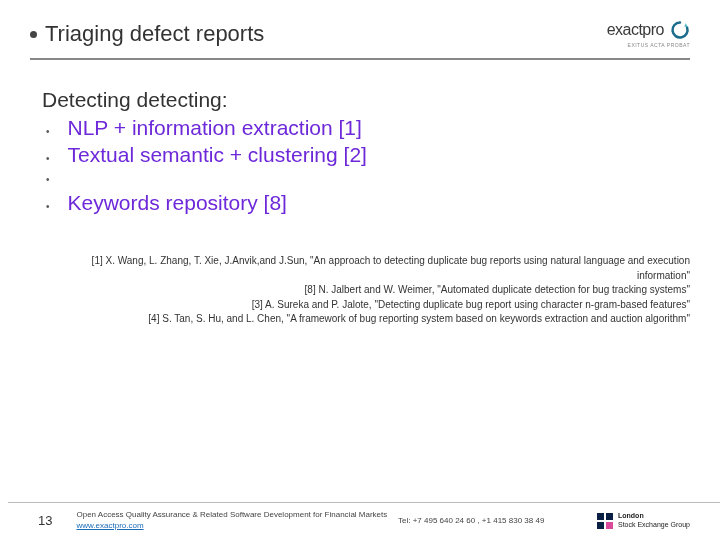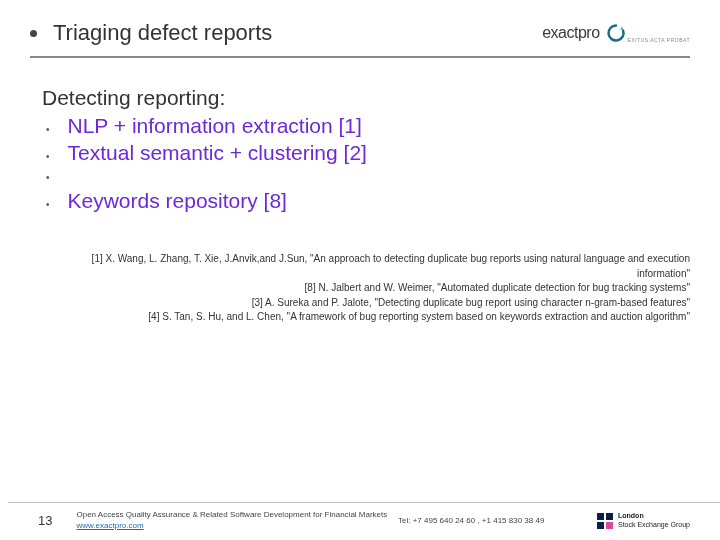--- a/index.html
+++ b/index.html
@@ -26,37 +26,37 @@
       display: flex;
       justify-content: space-between;
       align-items: center;
       padding-bottom: 10px;
       border-bottom: 2px solid #888;
       margin-bottom: 28px;
     }
     .title-wrap {
       display: flex;
       align-items: center;
-      gap: 16px;
+      gap: 8px;
     }
     .bullet-lg {
       width: 7px;
       height: 7px;
       background: #444;
       border-radius: 50%;
       flex-shrink: 0;
     }
     .title {
       font-size: 22px;
       font-weight: 400;
       color: #333;
     }
     .logo {
       display: flex;
-      flex-direction: row;
+      flex-direction: column;
       align-items: flex-end;
       gap: 2px;
     }
     .logo-row {
       display: flex;
       align-items: center;
       gap: 6px;
     }
     .logo-text {
       font-size: 16px;
@@ -179,21 +179,21 @@
             <path d="M12 3 a9 9 0 1 0 8.5 6" fill="none" stroke="#1a6b8c" stroke-width="3" stroke-linecap="round"></path>
             <path d="M19 4 l2 4 l-4 0 z" fill="#4fb9c9"></path>
           </svg>
         </span>
       </div>
       <div class="logo-sub">EXITUS ACTA PROBAT</div>
     </div>
   </div>
 
   <div class="content">
-    <div class="heading">Detecting reporting:</div>
+    <div class="heading">Detecting detecting:</div>
     <div class="list-item">
       <span class="bullet-sm">•</span>
       <span class="list-text">NLP + information extraction [1]</span>
     </div>
     <div class="list-item">
       <span class="bullet-sm">•</span>
       <span class="list-text">Textual semantic + clustering [2]</span>
     </div>
     <div class="list-item">
       <span class="bullet-sm">•</span>

